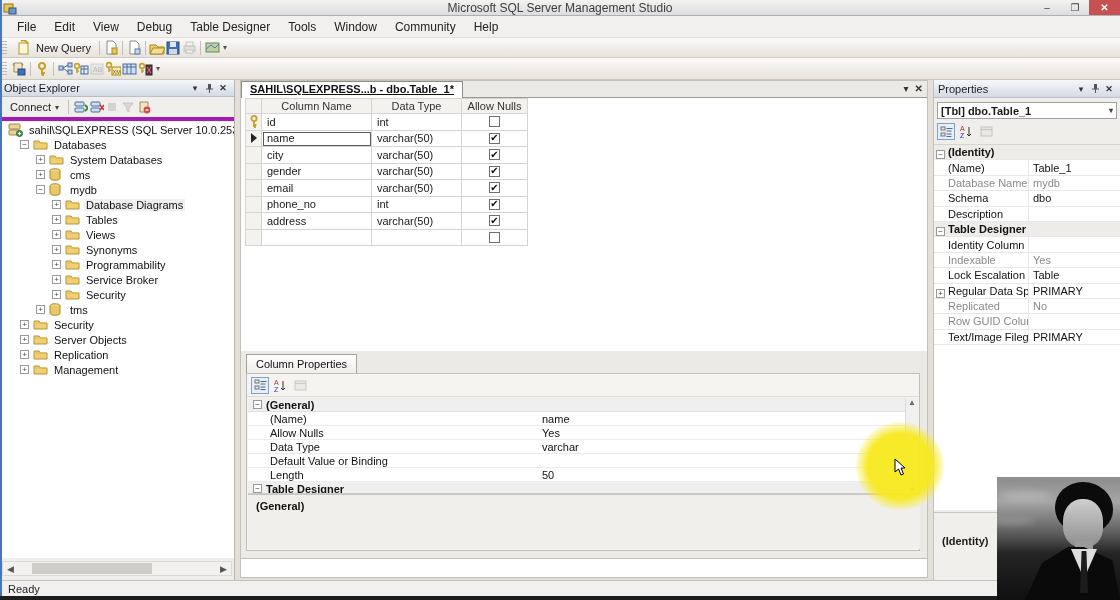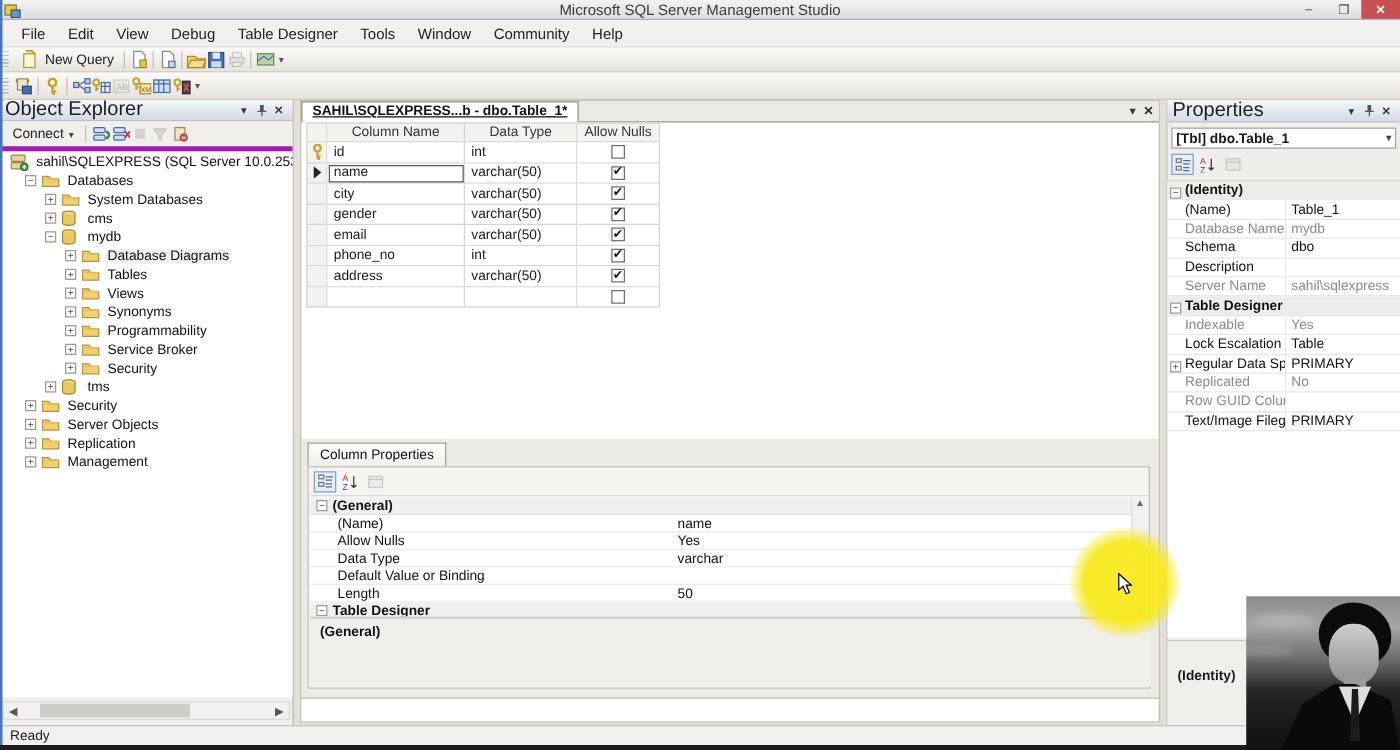--- a/index.html
+++ b/index.html
@@ -28,21 +28,21 @@
   .tb-ico { width:16px; height:16px; display:inline-flex; align-items:center; justify-content:center; }
   .tb-label { font-size:11px; color:#222; }
   .tb-drop { font-size:8px; color:#555; padding:0 3px; }
 
   
   .main-bg { position:absolute; left:0; top:80px; width:1120px; height:500px; background:#e3e0da; }
 
   
   .oe { position:absolute; left:0; top:80px; width:235px; height:500px; background:#f0eeea; border-right:1px solid #b9b5ad; }
   .panel-header { height:17px; background:linear-gradient(#f5f7fa,#d4dae4); border-bottom:1px solid #b9bfcb; display:flex; align-items:center; padding:0 4px; }
-  .panel-title { flex:1; font-size:16px; color:#1c1c1c; }
+  .panel-title { flex:1; font-size:11px; color:#1c1c1c; }
   .ph-ico { width:14px; height:13px; display:flex; align-items:center; justify-content:center; font-size:9px; color:#333; }
   .oe-toolbar { height:24px; background:#f1efec; border-bottom:4px solid #a21caf; display:flex; align-items:center; padding:0 4px; }
   .connect-btn { display:flex; align-items:center; gap:4px; padding:2px 6px; font-size:11px; color:#222; }
   .oe-tree { position:absolute; top:42px; left:0; width:234px; height:436px; background:#fff; overflow:hidden; }
   .tree-row { display:flex; align-items:center; height:15px; white-space:nowrap; }
   .tree-row .lbl { margin-left:4px; font-size:11px; color:#111; padding:0 2px; }
   .tree-row.sel .lbl { background:#efefef; }
   .expander { width:9px; height:9px; border:1px solid #9a9a9a; background:#fff; display:inline-flex; align-items:center; justify-content:center; font-size:8px; line-height:7px; color:#444; flex:none; }
   .tree-ico { width:15px; height:14px; margin-left:4px; flex:none; display:inline-flex; }
   .oe-hscroll { position:absolute; left:2px; bottom:4px; width:230px; height:15px; background:#f2f1ef; border:1px solid #dcdad6; display:flex; align-items:center; }
@@ -716,27 +716,27 @@
         <span class="pvalue muted">mydb</span>
       </div>
       <div class="pr-row">
         <span class="plabel">Schema</span>
         <span class="pvalue">dbo</span>
       </div>
       <div class="pr-row">
         <span class="plabel">Description</span>
         <span class="pvalue"></span>
       </div>
-      <div class="pr-row">
-        <span class="plabel muted">Server Name</span>
-        <span class="pvalue muted">sahil\sqlexpress</span>
-      </div>
       <div class="pr-row cat">
         <span class="catbox rowbox">−</span>
         <span class="plabel">Table Designer</span>
+      </div>
+      <div class="pr-row">
+        <span class="plabel">Identity Column</span>
+        <span class="pvalue"></span>
       </div>
       <div class="pr-row">
         <span class="plabel muted">Indexable</span>
         <span class="pvalue muted">Yes</span>
       </div>
       <div class="pr-row">
         <span class="plabel">Lock Escalation</span>
         <span class="pvalue">Table</span>
       </div>
       <div class="pr-row">

